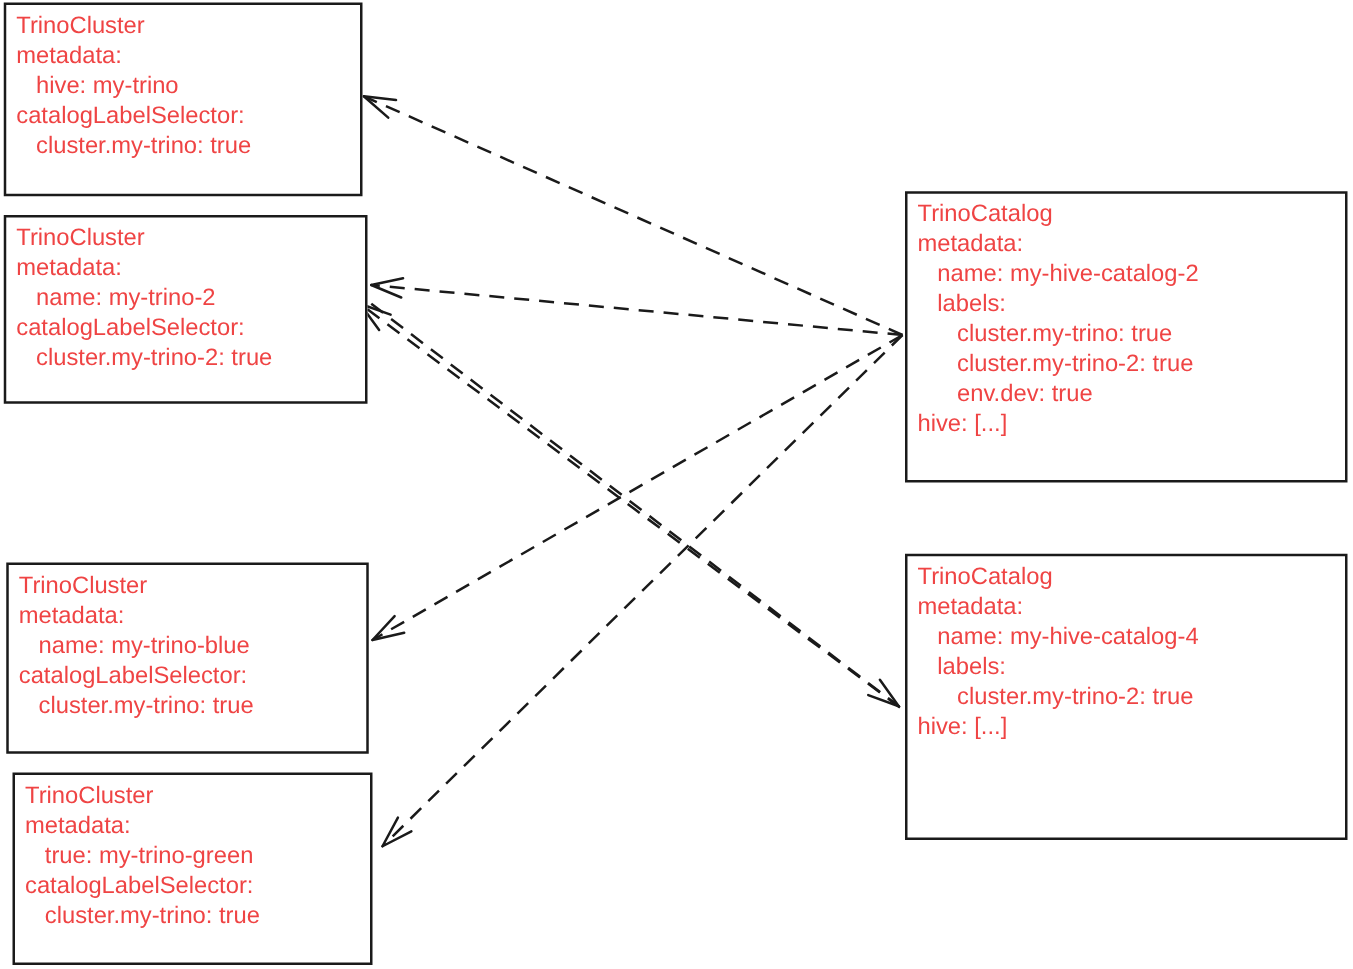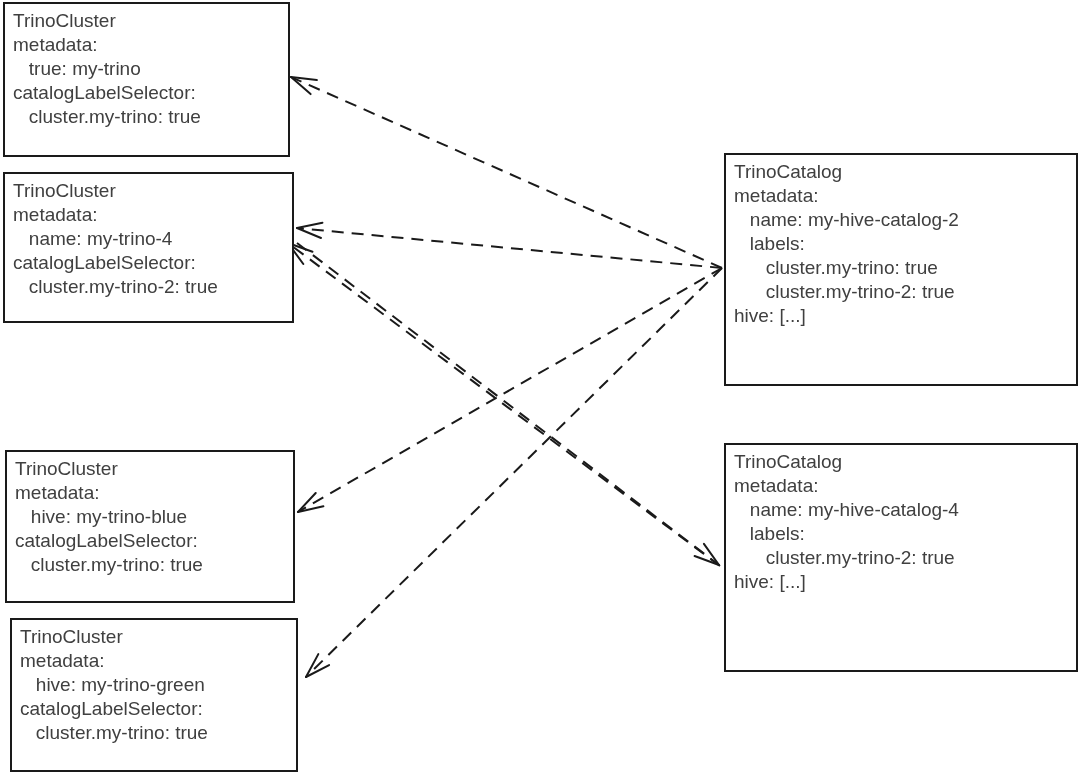--- a/index.html
+++ b/index.html
@@ -2,21 +2,21 @@
 <html><head>
 <meta charset="utf-8">
 <style>
   html,body{margin:0;padding:0;background:#ffffff;}
   body{width:1082px;height:775px;overflow:hidden;
        font-family:"Liberation Sans","DejaVu Sans",sans-serif;}
   #canvas{position:relative;width:1082px;height:775px;background:#ffffff;}
   .node{position:absolute;background:#ffffff;border:2px solid #1a1a1a;
         box-sizing:border-box;}
   .node .lines{position:absolute;left:8px;top:5px;right:4px;}
-  .ln{font-size:19px;line-height:24px;color:#404040;white-space:pre;}
+  .ln{font-size:19px;line-height:24px;color:#ef4444;white-space:pre;}
   #arrows{position:absolute;left:0;top:0;width:1082px;height:775px;}
 </style>
 </head>
 <body>
 
 <div id="canvas">
 
   <svg id="arrows" viewBox="0 0 1082 775" xmlns="http://www.w3.org/2000/svg">
       <g>
         <line x1="722" y1="268" x2="292.8284967698525" y2="77.81030831332211" stroke="#1a1a1a" stroke-width="2" stroke-dasharray="12 8" fill="none"></line>
@@ -47,60 +47,61 @@
         <line x1="297" y1="243" x2="717.4100018758475" y2="563.7867786825186" stroke="#1a1a1a" stroke-width="2" stroke-dasharray="12 8" fill="none"></line>
         <line x1="719" y1="565" x2="694.5923096785403" y2="556.0409457434545" stroke="#1a1a1a" stroke-width="2" stroke-linecap="round" fill="none"></line>
         <line x1="719" y1="565" x2="703.9141264547093" y2="543.8241548131958" stroke="#1a1a1a" stroke-width="2" stroke-linecap="round" fill="none"></line>
       </g>
     </svg>
 
   <div class="node" style="left: 3px; top: 2px; width: 287px; height: 155px; border-color: rgb(26, 26, 26); background: rgb(255, 255, 255);">
     <div class="lines">
         <div class="ln">TrinoCluster</div>
         <div class="ln">metadata:</div>
-        <div class="ln">   true: my-trino</div>
+        <div class="ln">   hive: my-trino</div>
         <div class="ln">catalogLabelSelector:</div>
         <div class="ln">   cluster.my-trino: true</div>
       </div>
   </div>
   <div class="node" style="left: 3px; top: 172px; width: 291px; height: 151px; border-color: rgb(26, 26, 26); background: rgb(255, 255, 255);">
     <div class="lines">
         <div class="ln">TrinoCluster</div>
         <div class="ln">metadata:</div>
-        <div class="ln">   name: my-trino-4</div>
+        <div class="ln">   name: my-trino-2</div>
         <div class="ln">catalogLabelSelector:</div>
         <div class="ln">   cluster.my-trino-2: true</div>
       </div>
   </div>
   <div class="node" style="left: 5px; top: 450px; width: 290px; height: 153px; border-color: rgb(26, 26, 26); background: rgb(255, 255, 255);">
     <div class="lines">
         <div class="ln">TrinoCluster</div>
         <div class="ln">metadata:</div>
-        <div class="ln">   hive: my-trino-blue</div>
+        <div class="ln">   name: my-trino-blue</div>
         <div class="ln">catalogLabelSelector:</div>
         <div class="ln">   cluster.my-trino: true</div>
       </div>
   </div>
   <div class="node" style="left: 10px; top: 618px; width: 288px; height: 154px; border-color: rgb(26, 26, 26); background: rgb(255, 255, 255);">
     <div class="lines">
         <div class="ln">TrinoCluster</div>
         <div class="ln">metadata:</div>
-        <div class="ln">   hive: my-trino-green</div>
+        <div class="ln">   true: my-trino-green</div>
         <div class="ln">catalogLabelSelector:</div>
         <div class="ln">   cluster.my-trino: true</div>
       </div>
   </div>
   <div class="node" style="left: 724px; top: 153px; width: 354px; height: 233px; border-color: rgb(26, 26, 26); background: rgb(255, 255, 255);">
     <div class="lines">
         <div class="ln">TrinoCatalog</div>
         <div class="ln">metadata:</div>
         <div class="ln">   name: my-hive-catalog-2</div>
         <div class="ln">   labels:</div>
         <div class="ln">      cluster.my-trino: true</div>
         <div class="ln">      cluster.my-trino-2: true</div>
+        <div class="ln">      env.dev: true</div>
         <div class="ln">hive: [...]</div>
       </div>
   </div>
   <div class="node" style="left: 724px; top: 443px; width: 354px; height: 229px; border-color: rgb(26, 26, 26); background: rgb(255, 255, 255);">
     <div class="lines">
         <div class="ln">TrinoCatalog</div>
         <div class="ln">metadata:</div>
         <div class="ln">   name: my-hive-catalog-4</div>
         <div class="ln">   labels:</div>
         <div class="ln">      cluster.my-trino-2: true</div>

